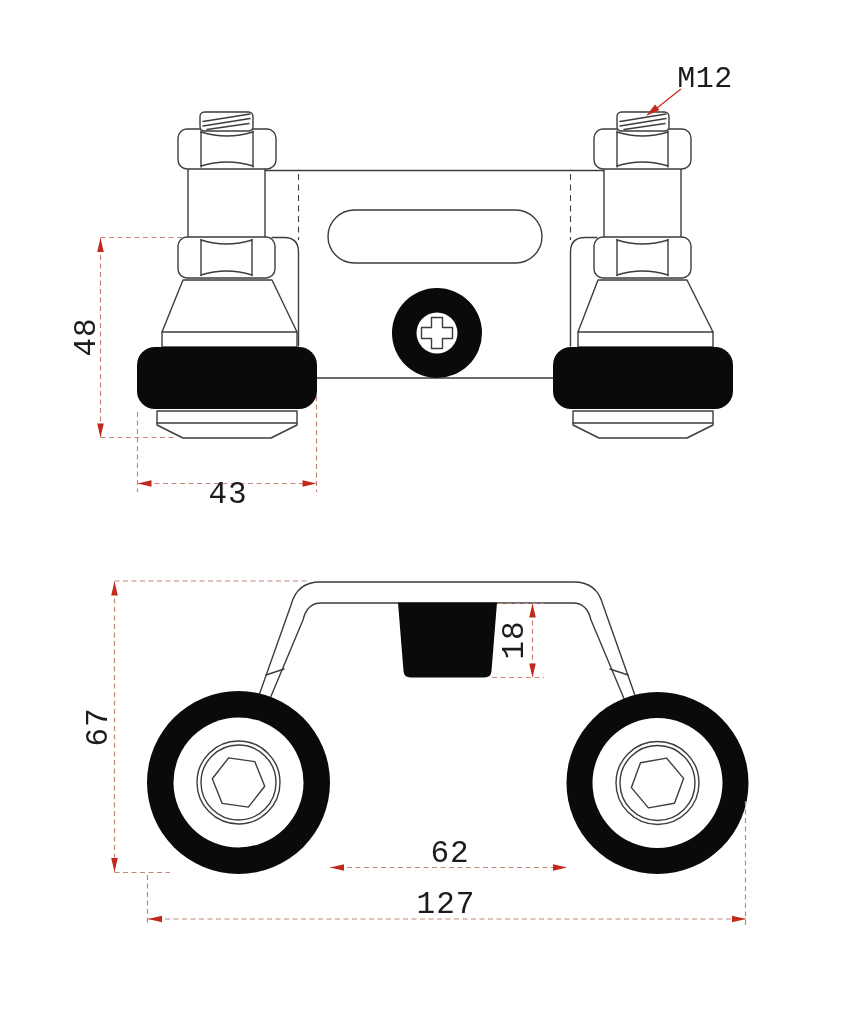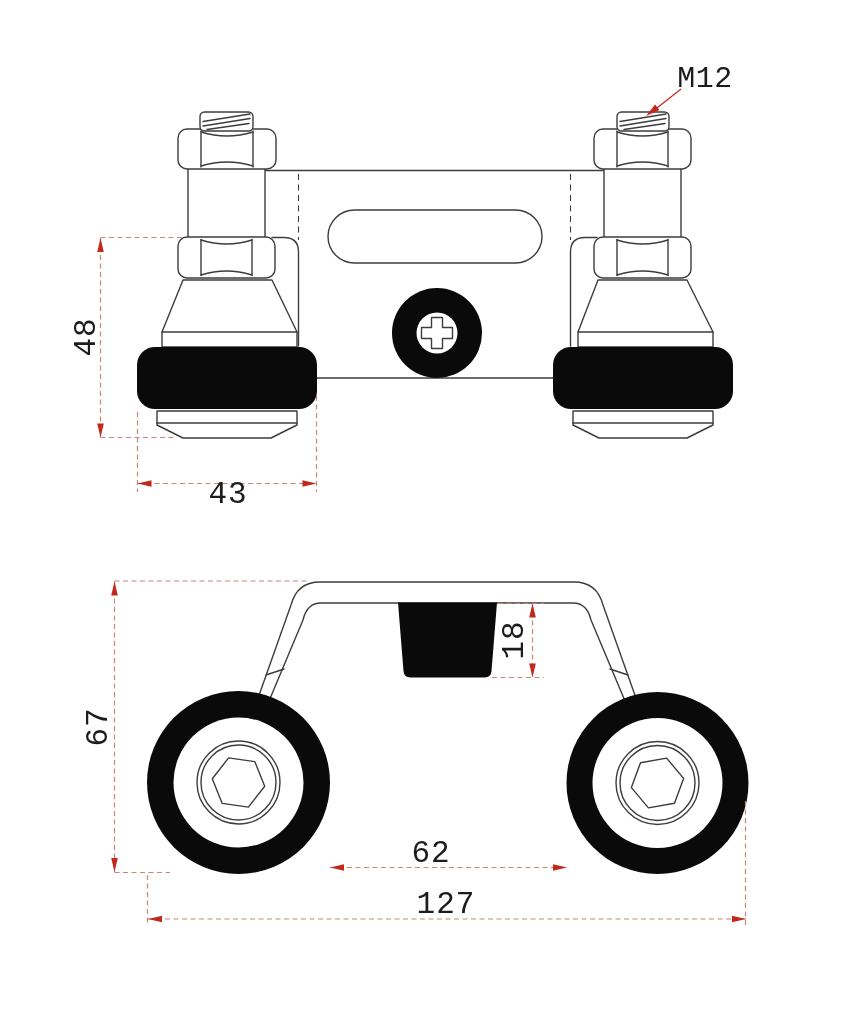--- a/index.html
+++ b/index.html
@@ -184,15 +184,15 @@
         <polygon class="arr" points="746,919 732,915.7 732,922.3"></polygon>
       </g>
     </g>
   </svg>
 
   <div class="lbl callout" style="left:705px;top:79px;">M12</div>
   <div class="lbl rot" style="left:86px;top:337px;">48</div>
   <div class="lbl" style="left:228px;top:470px;margin-top:24px;">43</div>
   <div class="lbl rot" style="left:98px;top:727px;">67</div>
   <div class="lbl rot" style="left:514px;top:640px;">18</div>
-  <div class="lbl" style="left:431px;top:853px;">62</div>
+  <div class="lbl" style="left:450px;top:853px;">62</div>
   <div class="lbl" style="left:446px;top:904px;">127</div>
 </div>
 
 </body></html>

